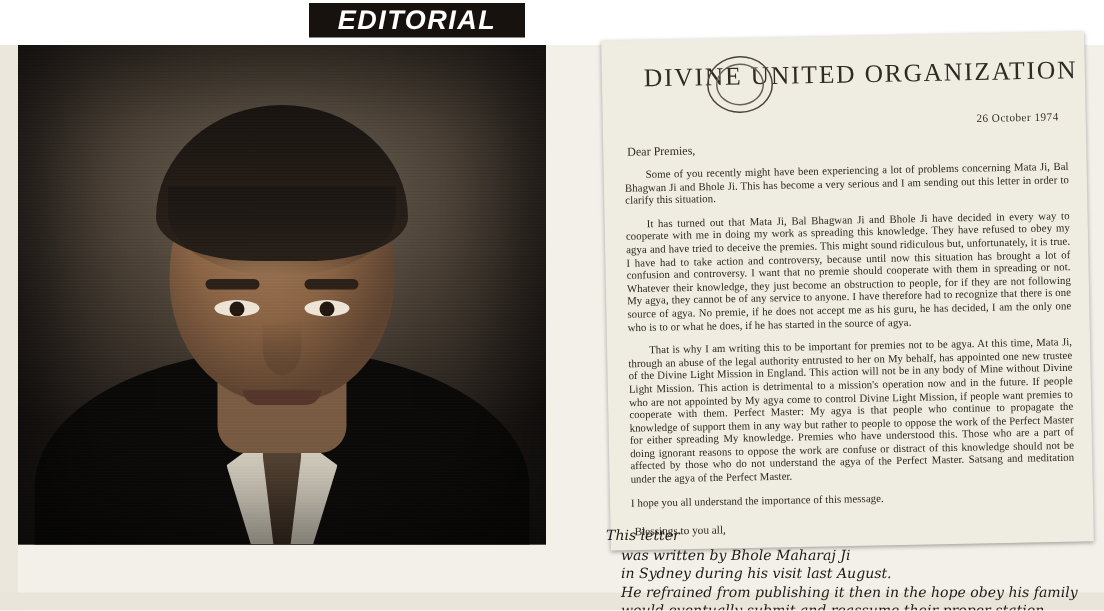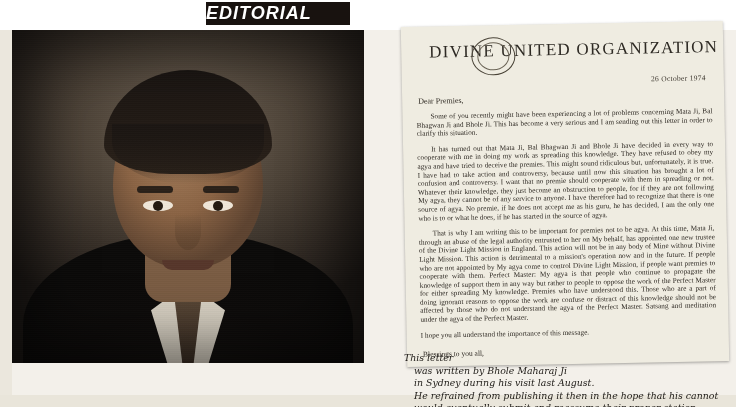--- a/index.html
+++ b/index.html
@@ -35,20 +35,21 @@
     height: 23px;
     background: #18120f;
   }
   .banner-text {
     position: absolute;
     left: 206px;
     top: 2px;
     width: 144px;
     height: 23px;
     line-height: 23px;
+    text-align: center;
     color: #ffffff;
     font-family: "Liberation Sans", sans-serif;
     font-weight: bold;
     font-style: italic;
     font-size: 18px;
     letter-spacing: 1px;
   }
 
   
   .photo {
@@ -378,17 +379,17 @@
         <div class="sig-script">Sant Ji Maharaj</div>
 
       </div>
     </div>
   </div>
 
   <div class="caption">
     <div class="line">This letter</div>
     <div class="line indent">was written by Bhole Maharaj Ji</div>
     <div class="line indent">in Sydney during his visit last August.</div>
-    <div class="line indent">He refrained from publishing it then in the hope that his cannot</div>
+    <div class="line indent">He refrained from publishing it then in the hope obey his family</div>
     <div class="line indent">would eventually submit and reassume their proper station.</div>
   </div>
 
 </div>
 
 </body></html>

